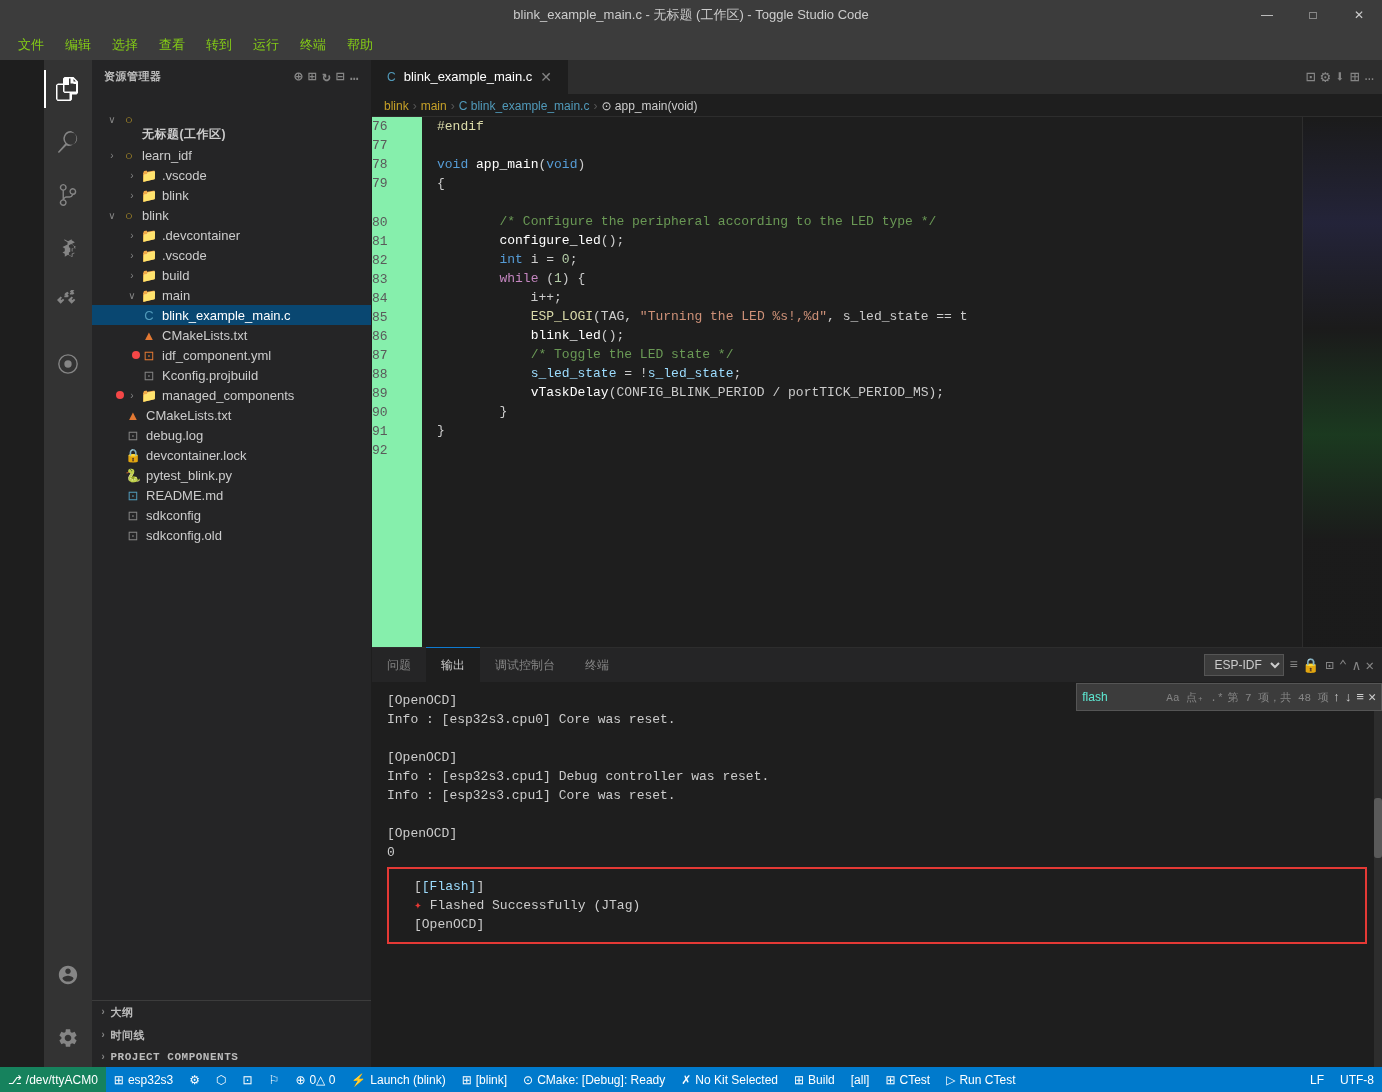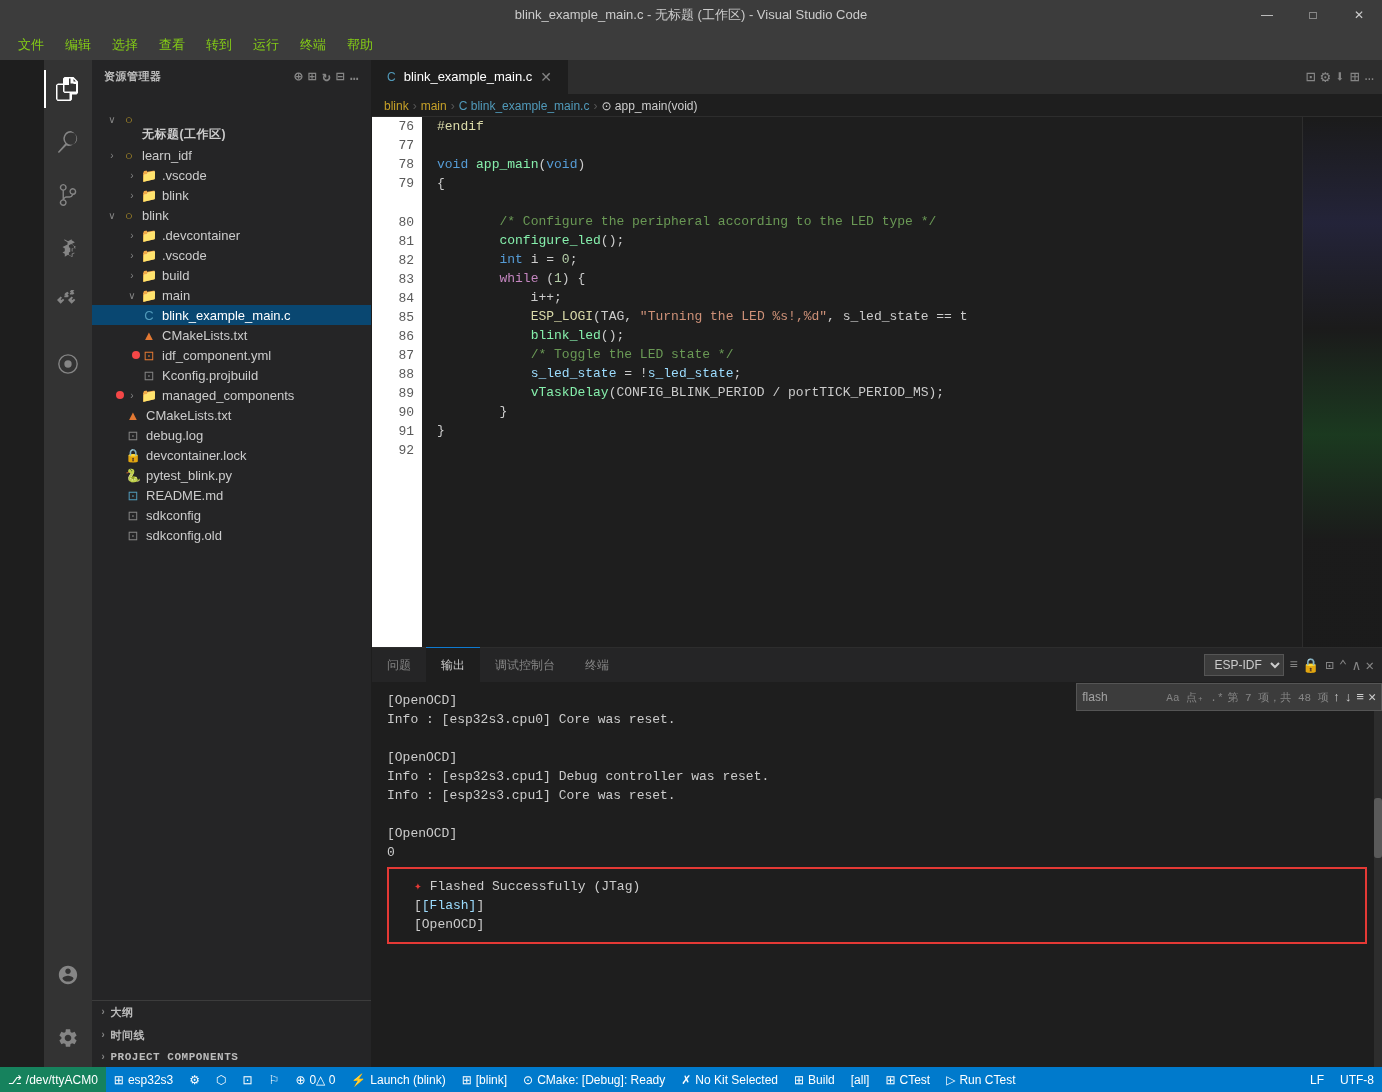--- a/index.html
+++ b/index.html
@@ -236,23 +236,22 @@
 
     
     .code-editor {
       flex: 1;
       display: flex;
       background: #1e1e1e;
       overflow: hidden;
     }
     .line-numbers {
       width: 50px;
-      background: #ffffff;
+      background: #86efac;
       padding: 0 8px 0 0;
-      text-align: right;
       color: #5a5a5a;
       font-size: 13px;
       line-height: 19px;
       user-select: none;
       padding-top: 0;
     }
     .code-content {
       flex: 1;
       padding: 0 0 0 15px;
       overflow: hidden;
@@ -262,21 +261,21 @@
     .code-line {
       height: 19px;
       white-space: pre;
       display: flex;
       align-items: center;
     }
 
     
     .kw { color: #569cd6; }
     .kw2 { color: #c586c0; }
-    .fn { color: #86efac; }
+    .fn { color: #ffffff; }
     .str { color: #ce9178; }
     .num { color: #b5cea8; }
     .cmt { color: #6a9955; }
     .var { color: #9cdcfe; }
     .macro { color: #dcdcaa; }
     .plain { color: #cccccc; }
 
     
     .minimap {
       width: 80px;
@@ -354,21 +353,21 @@
       height: 28px;
       padding: 0 5px;
       gap: 4px;
       border: 1px solid #555;
       z-index: 10;
     }
     .output-search input {
       background: transparent;
       border: none;
       outline: none;
-      color: #a3a3a3;
+      color: #5eead4;
       font-size: 12px;
       width: 80px;
     }
     .output-search-label {
       font-size: 11px;
       color: #858585;
       white-space: nowrap;
     }
 
     
@@ -452,21 +451,21 @@
       width: 100%;
       background: #5a5a5a;
       border-radius: 3px;
       position: absolute;
     }
   </style>
 </head>
 <body>
 
 <div class="title-bar">
-  <span>blink_example_main.c - 无标题 (工作区) - Visual Studio Code</span>
+  <span>blink_example_main.c - 无标题 (工作区) - Toggle Studio Code</span>
   <div class="title-bar-controls">
     <div class="title-btn">—</div>
     <div class="title-btn">□</div>
     <div class="title-btn close">✕</div>
   </div>
 </div>
 
 <div class="menu-bar">
   <span class="menu-item">文件</span>
   <span class="menu-item">编辑</span>
@@ -878,25 +877,25 @@
           <div>Info : [esp32s3.cpu1] Debug controller was reset.</div>
           <div>Info : [esp32s3.cpu1] Core was reset.</div>
           <div>&nbsp;</div>
           <div>[OpenOCD]</div>
           <div>0</div>
         </div>
 
         <div class="flash-box">
           <div class="terminal-output">
             <div>
+              <span style="color:#cccccc;">[</span><span class="flash-tag" style="color:#9cdcfe;">[Flash]</span><span style="color:#cccccc;">]</span>
+            </div>
+            <div>
               <span class="flash-arrow">✦ </span>
               <span class="flash-success"> Flashed Successfully (JTag)</span>
-            </div>
-            <div>
-              <span style="color:#cccccc;">[</span><span class="flash-tag" style="color:#9cdcfe;">[Flash]</span><span style="color:#cccccc;">]</span>
             </div>
             <div>[OpenOCD]</div>
           </div>
         </div>
 
         <div class="scrollbar-v" style="right:0; width:8px;">
           <div class="scrollbar-thumb" style="height:60px; top:30%;"></div>
         </div>
       </div>
     </div>

